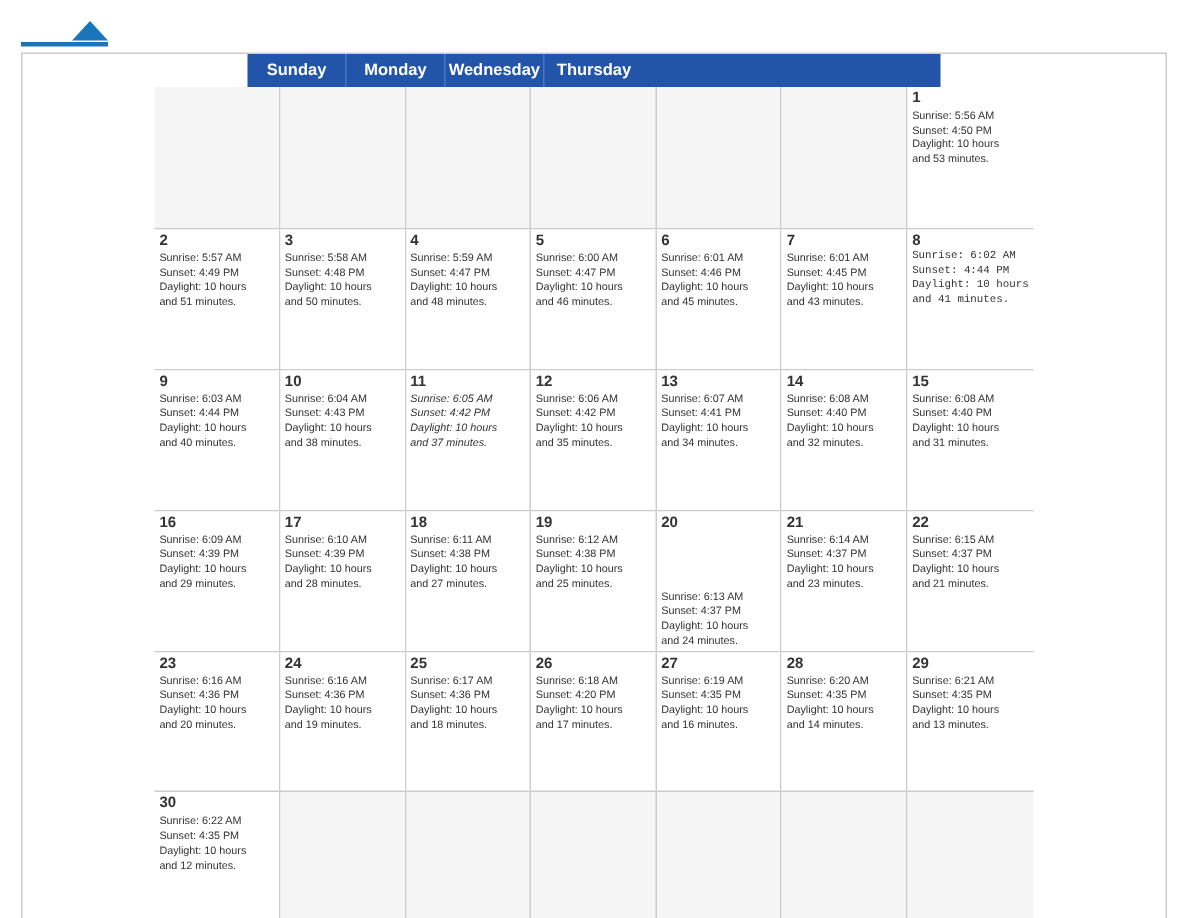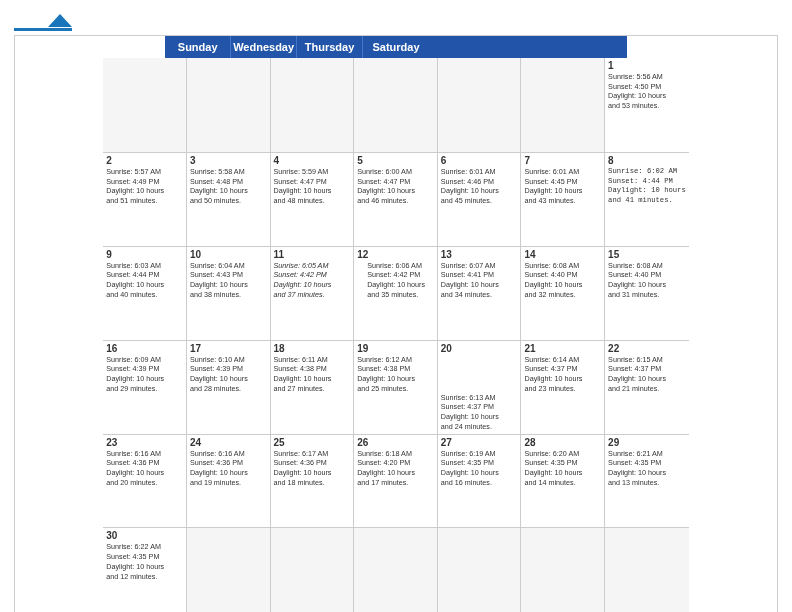--- a/index.html
+++ b/index.html
@@ -128,23 +128,23 @@
     </div>
     <div class="title-block">
       <div class="month-title"></div>
       <div class="location"></div>
     </div>
   </div>
 
   <div class="calendar">
     <div class="day-headers">
     <div class="day-header">Sunday</div>
+        <div class="day-header">Monday</div>
         <div class="day-header">Wednesday</div>
         <div class="day-header">Thursday</div>
-        <div class="day-header">Saturday</div>
       </div>
     <div class="calendar-body">
     <div class="calendar-row">
           <div class="cell empty"></div>
           <div class="cell empty"></div>
           <div class="cell empty"></div>
           <div class="cell empty"></div>
           <div class="cell empty"></div>
           <div class="cell empty"></div>
           <div class="cell">
@@ -223,21 +223,21 @@
           </div>
           <div class="cell">
             <span class="cell-num">11</span>
             <div class="cell-info" style="white-space: pre-line; font-style: italic;">Sunrise: 6:05 AM
 Sunset: 4:42 PM
 Daylight: 10 hours
 and 37 minutes.</div>
           </div>
           <div class="cell">
             <span class="cell-num">12</span>
-            <div class="cell-info" style="white-space: pre-line; margin-left: 10px;">Sunrise: 6:06 AM
+            <div class="cell-info" style="white-space: pre-line;">Sunrise: 6:06 AM
 Sunset: 4:42 PM
 Daylight: 10 hours
 and 35 minutes.</div>
           </div>
           <div class="cell">
             <span class="cell-num">13</span>
             <div class="cell-info" style="white-space: pre-line;">Sunrise: 6:07 AM
 Sunset: 4:41 PM
 Daylight: 10 hours
 and 34 minutes.</div>

